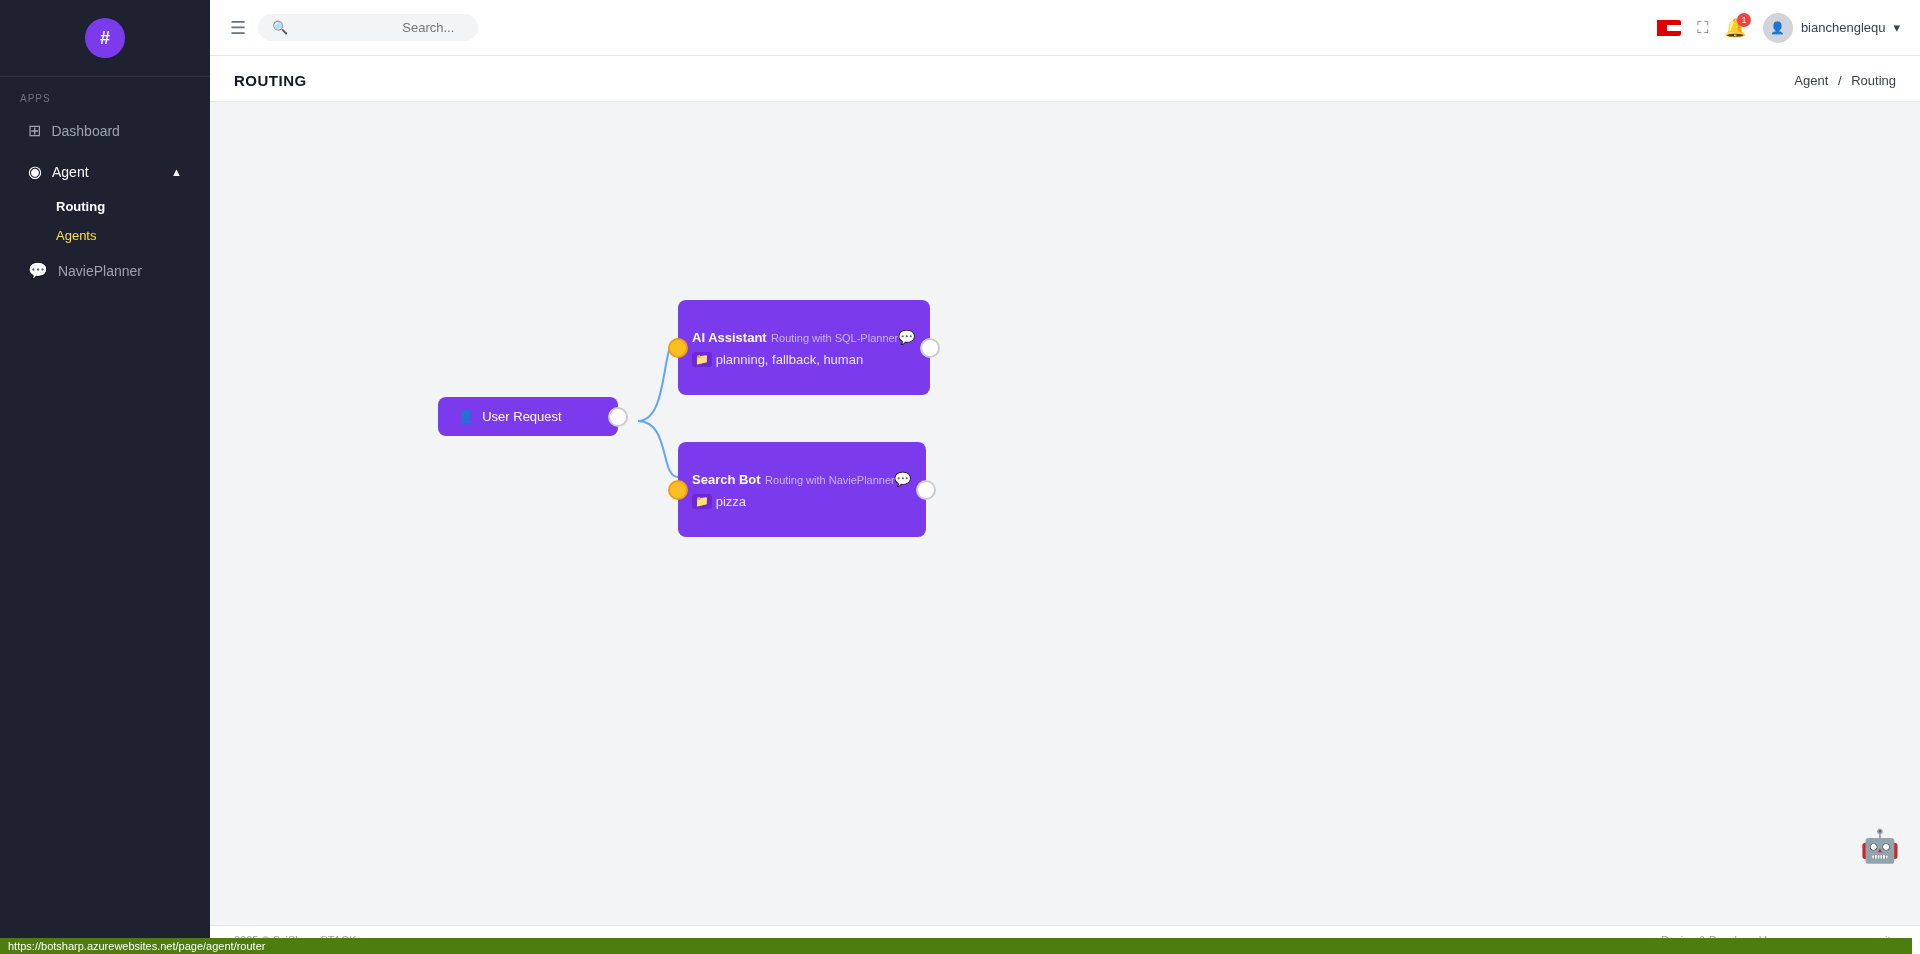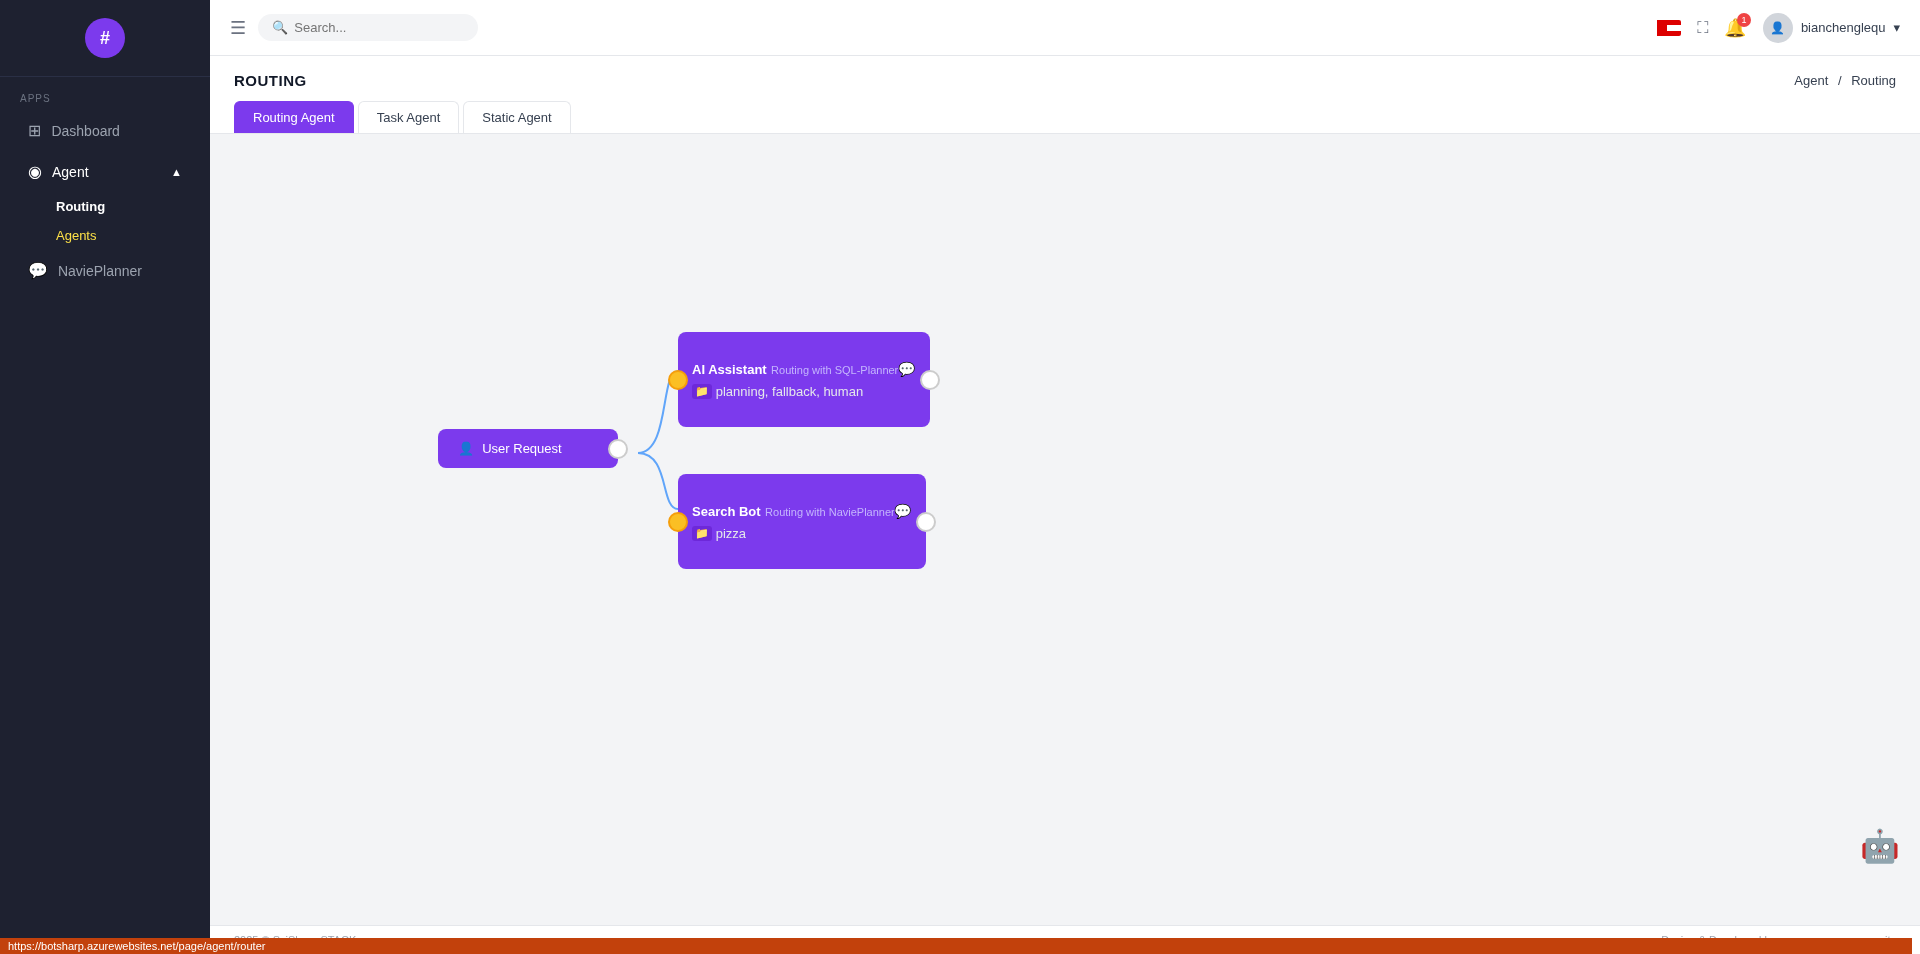--- a/index.html
+++ b/index.html
@@ -85,21 +85,21 @@
       display: flex;
       align-items: center;
       background: #f3f4f6;
       border-radius: 20px;
       padding: 6px 14px;
       gap: 6px;
       flex: 0 0 220px;
     }
     .search-box input {
       border: none; background: transparent; outline: none;
-      font-size: 13px; color: #701a75; width: 160px;
+      font-size: 13px; color: #701a75; width: 160px; text-align: right;
     }
     .search-icon { color: #9ca3af; font-size: 13px; }
     .topbar-right {
       margin-left: auto;
       display: flex;
       align-items: center;
       gap: 16px;
     }
     .flag-icon {
       width: 24px; height: 16px;
@@ -323,21 +323,21 @@
       color: #9ca3af;
     }
     .footer-link {
       color: #3b82f6;
       text-decoration: none;
       font-size: 11px;
     }
 
     
     .status-bar {
-      background: #c2410c;
+      background: #4d7c0f;
       color: white;
       font-size: 11px;
       padding: 2px 8px;
       position: fixed;
       bottom: 0;
       left: 0;
       right: 8px;
       z-index: 100;
     }
   </style>
@@ -401,25 +401,20 @@
   <div class="page-content">
 
     <div class="page-header">
       <div class="page-header-top">
         <div class="page-title">ROUTING</div>
         <div class="breadcrumb">
           <span>Agent</span>
           <span class="sep">/</span>
           <span>Routing</span>
         </div>
-      </div>
-      <div class="tabs">
-        <button class="tab-btn active">Routing Agent</button>
-        <button class="tab-btn">Task Agent</button>
-        <button class="tab-btn">Static Agent</button>
       </div>
     </div>
 
     <div class="canvas-area">
 
       <svg class="connections-svg">
 
         <path d="M 428 319 C 460 319 450 237 468 237" stroke="#60a5fa" stroke-width="2" fill="none"></path>
 
         <path d="M 428 319 C 460 319 450 375 468 375" stroke="#60a5fa" stroke-width="2" fill="none"></path>

